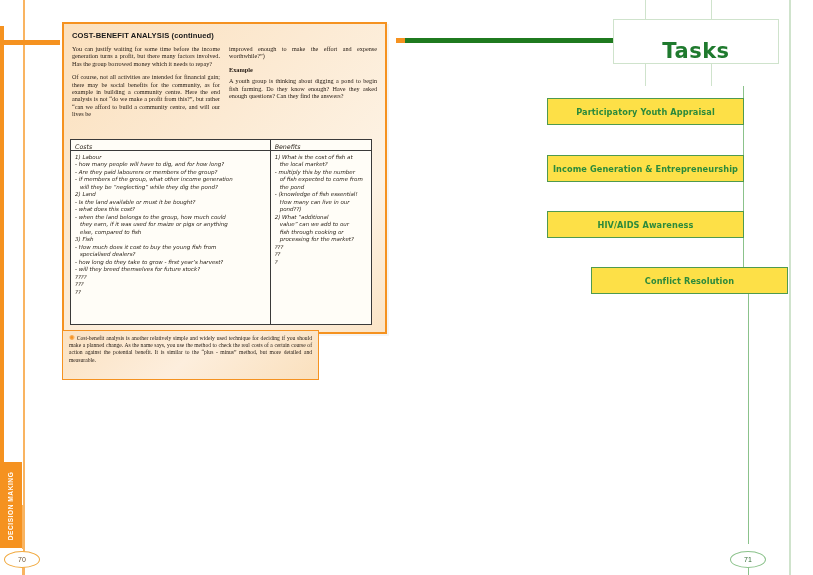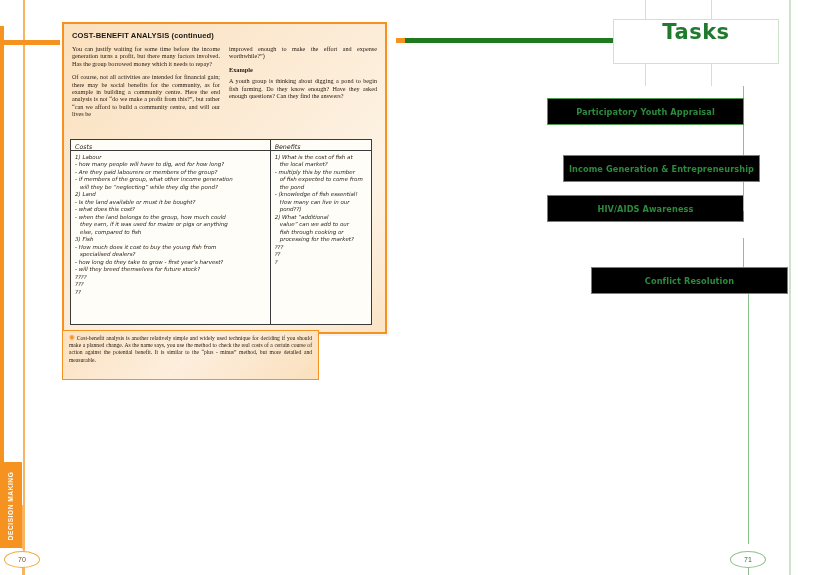--- a/index.html
+++ b/index.html
@@ -99,31 +99,31 @@
   .note .bullet{color:#f59220;font-size:7px;}
 
   
   .green-vert{position:absolute;left:789px;top:0;width:2px;height:575px;background:#cfe3cc;}
   .green-hbar{position:absolute;left:404px;top:38px;width:345px;height:5px;background:#1f7a1f;}
   .green-hbar-cap{position:absolute;left:396px;top:38px;width:9px;height:5px;background:#f59220;}
 
   .tasks-banner{
     position:absolute;left:613px;top:19px;width:166px;height:45px;
     background:#ffffff;border:1.2px solid #cfe3cc;box-sizing:border-box;
-    display:flex;align-items:flex-start;justify-content:center;
+    display:flex;align-items:flex-end;justify-content:center;
   }
   .tasks-banner span{
     font-family:"DejaVu Sans", sans-serif;
     font-size:21px;font-weight:bold;color:#1f7a2e;letter-spacing:.5px;
   }
   .tasks-conn{position:absolute;width:1.2px;background:#cfe3cc;}
 
   .task-box{
     position:absolute;left:547px;height:27px;width:197px;
-    background:#000000;border:1.2px solid #4f9a4f;box-sizing:border-box;
+    background:#fde047;border:1.2px solid #4f9a4f;box-sizing:border-box;
     display:flex;align-items:center;justify-content:center;
   }
   .task-box span{
     font-family:"DejaVu Sans", sans-serif;
     font-size:8.2px;font-weight:bold;color:#2c8a3c;letter-spacing:.1px;
     white-space:nowrap;
   }
   .task-link{position:absolute;width:1.2px;background:#8bc28b;left:743px;}
   .green-stem{position:absolute;left:748px;width:1.2px;background:#8bc28b;}
 </style>
@@ -221,26 +221,26 @@
 
   <div class="tasks-banner">
     <span>Tasks</span>
   </div>
 
   <div class="task-box" style="top:98px;">
     <span>Participatory Youth Appraisal</span>
   </div>
   <div class="task-link" style="top:86px;height:12px;"></div>
 
-  <div class="task-box" style="top:155px;margin-left:16px;">
+  <div class="task-box" style="top:155px;">
     <span>Income Generation &amp; Entrepreneurship</span>
   </div>
   <div class="task-link" style="top:125px;height:30px;"></div>
 
-  <div class="task-box" style="top:195px;">
+  <div class="task-box" style="top:211px;">
     <span>HIV/AIDS Awareness</span>
   </div>
   <div class="task-link" style="top:182px;height:29px;"></div>
 
   <div class="task-box" style="top:267px;margin-left:44px;">
     <span>Conflict Resolution</span>
   </div>
   <div class="task-link" style="top:238px;height:29px;"></div>
 
   <div class="green-stem" style="top:294px;height:250px;"></div>

